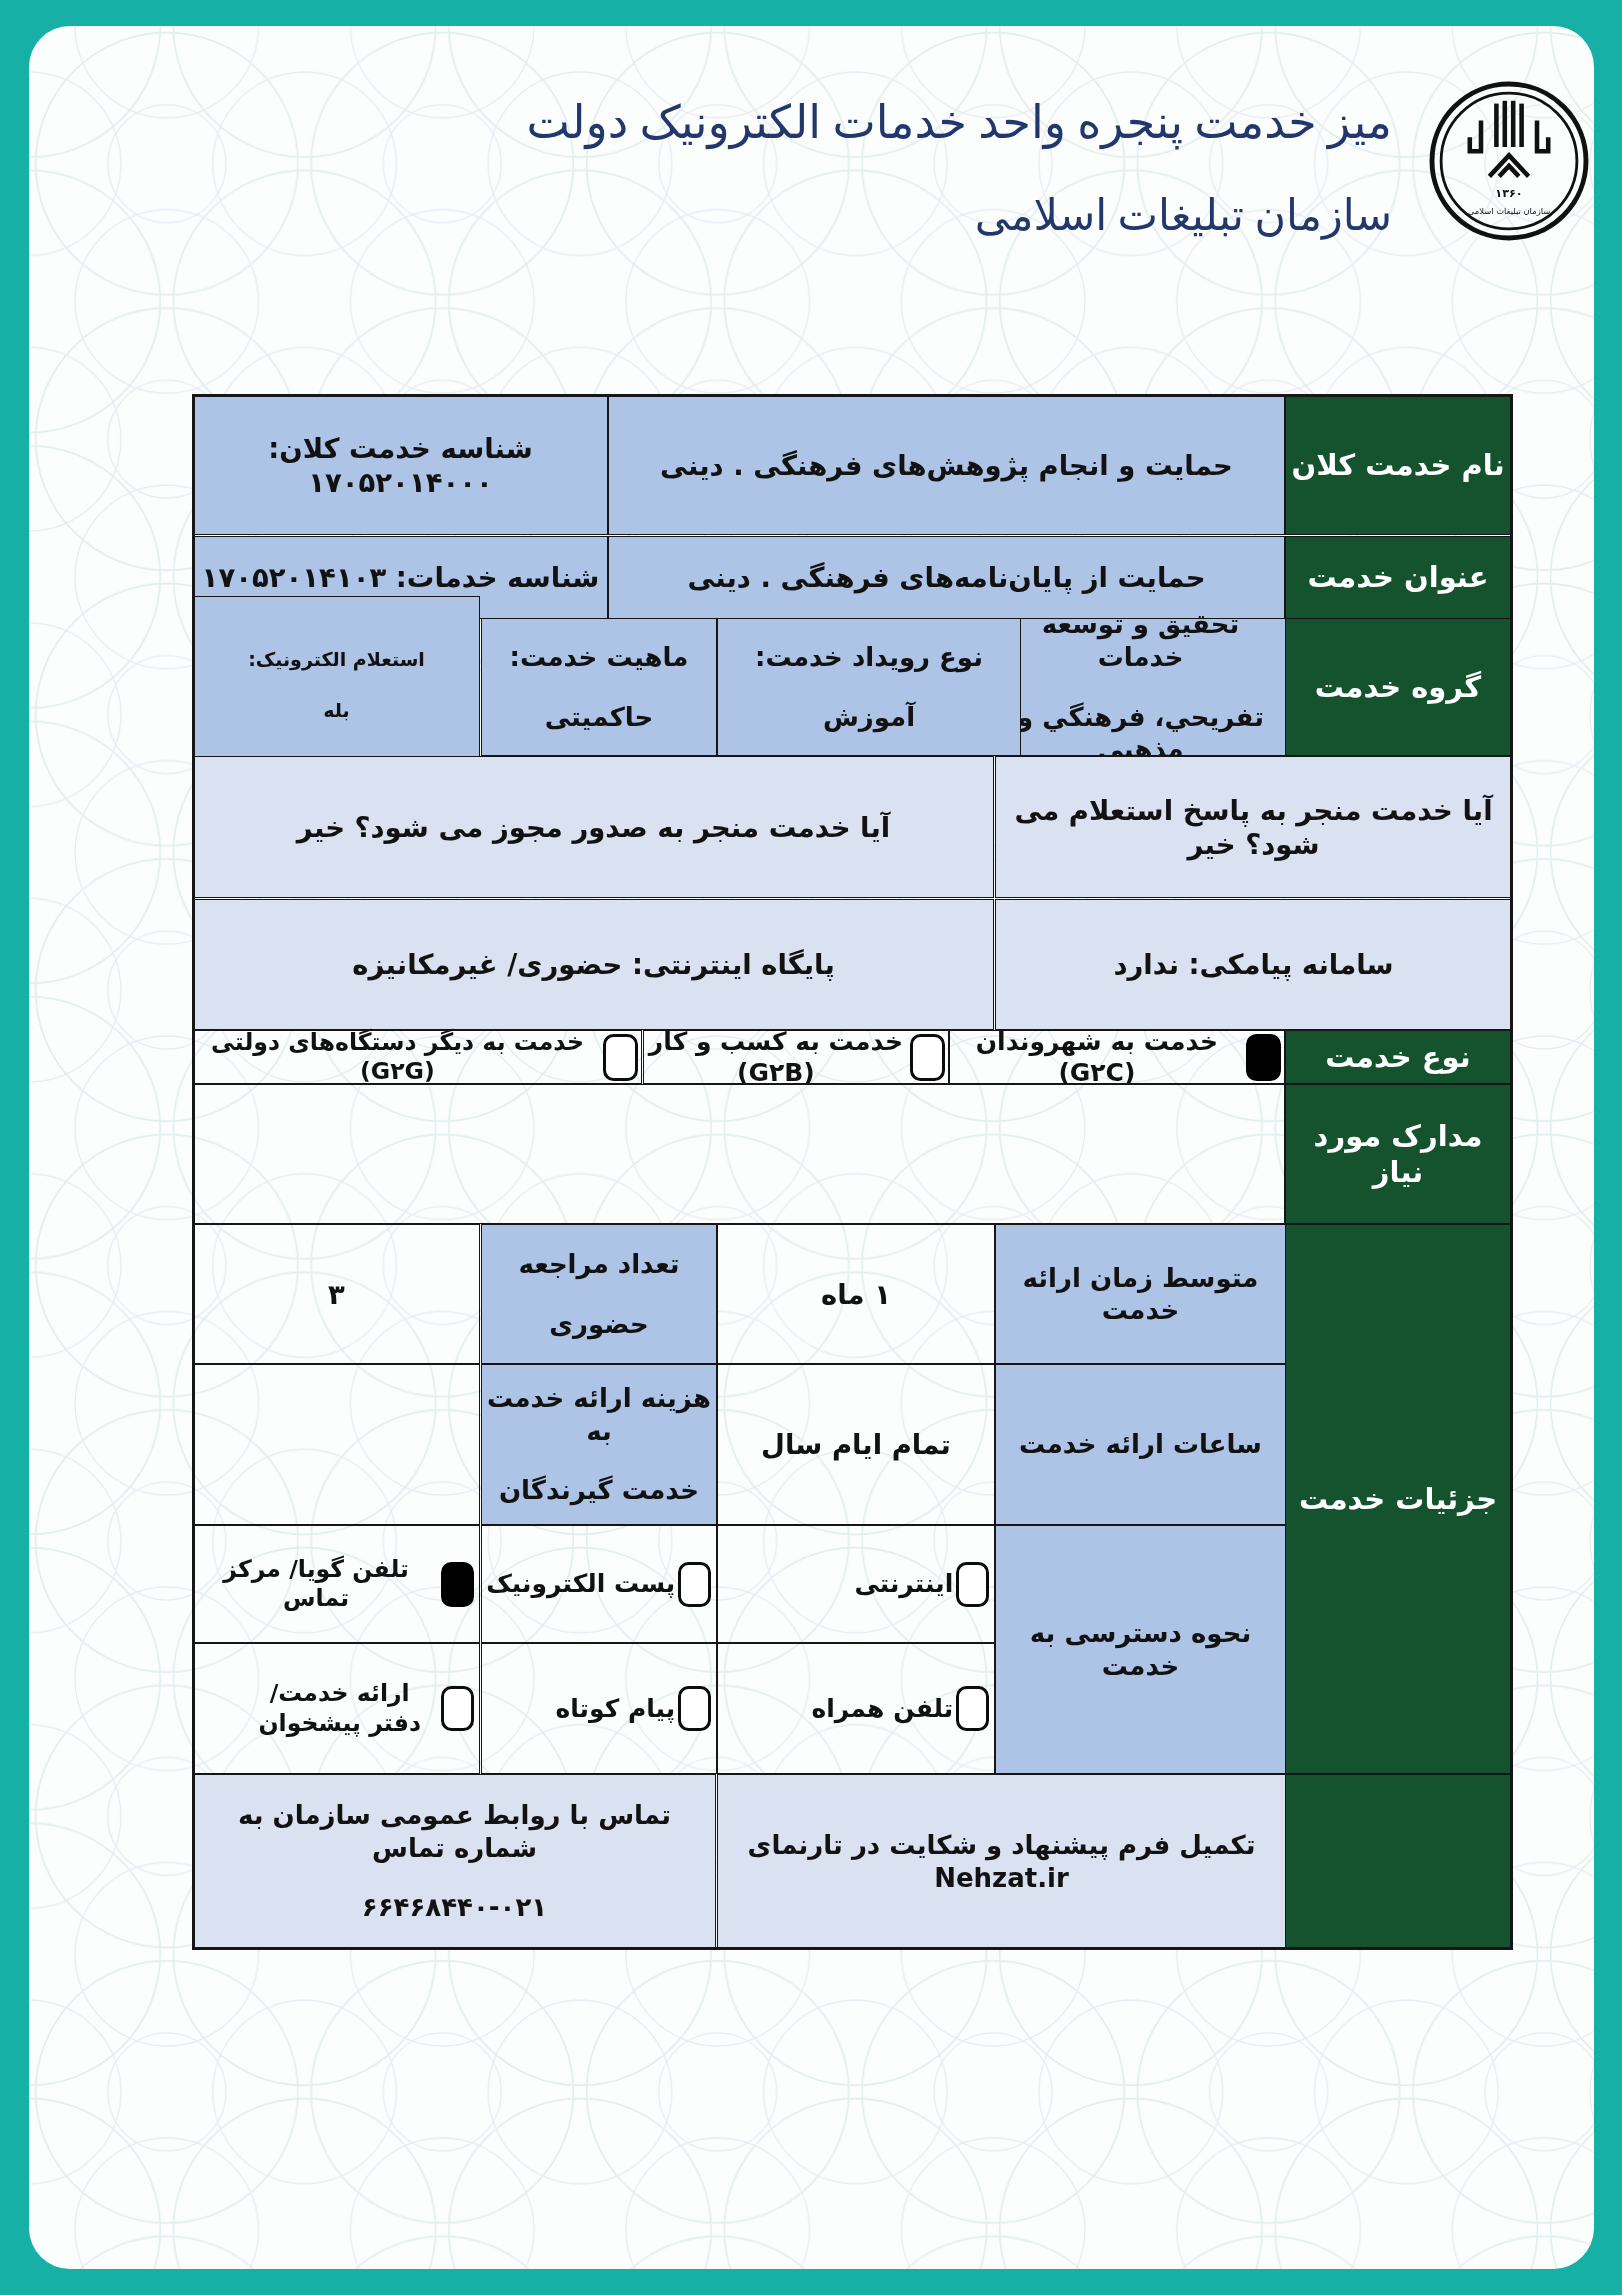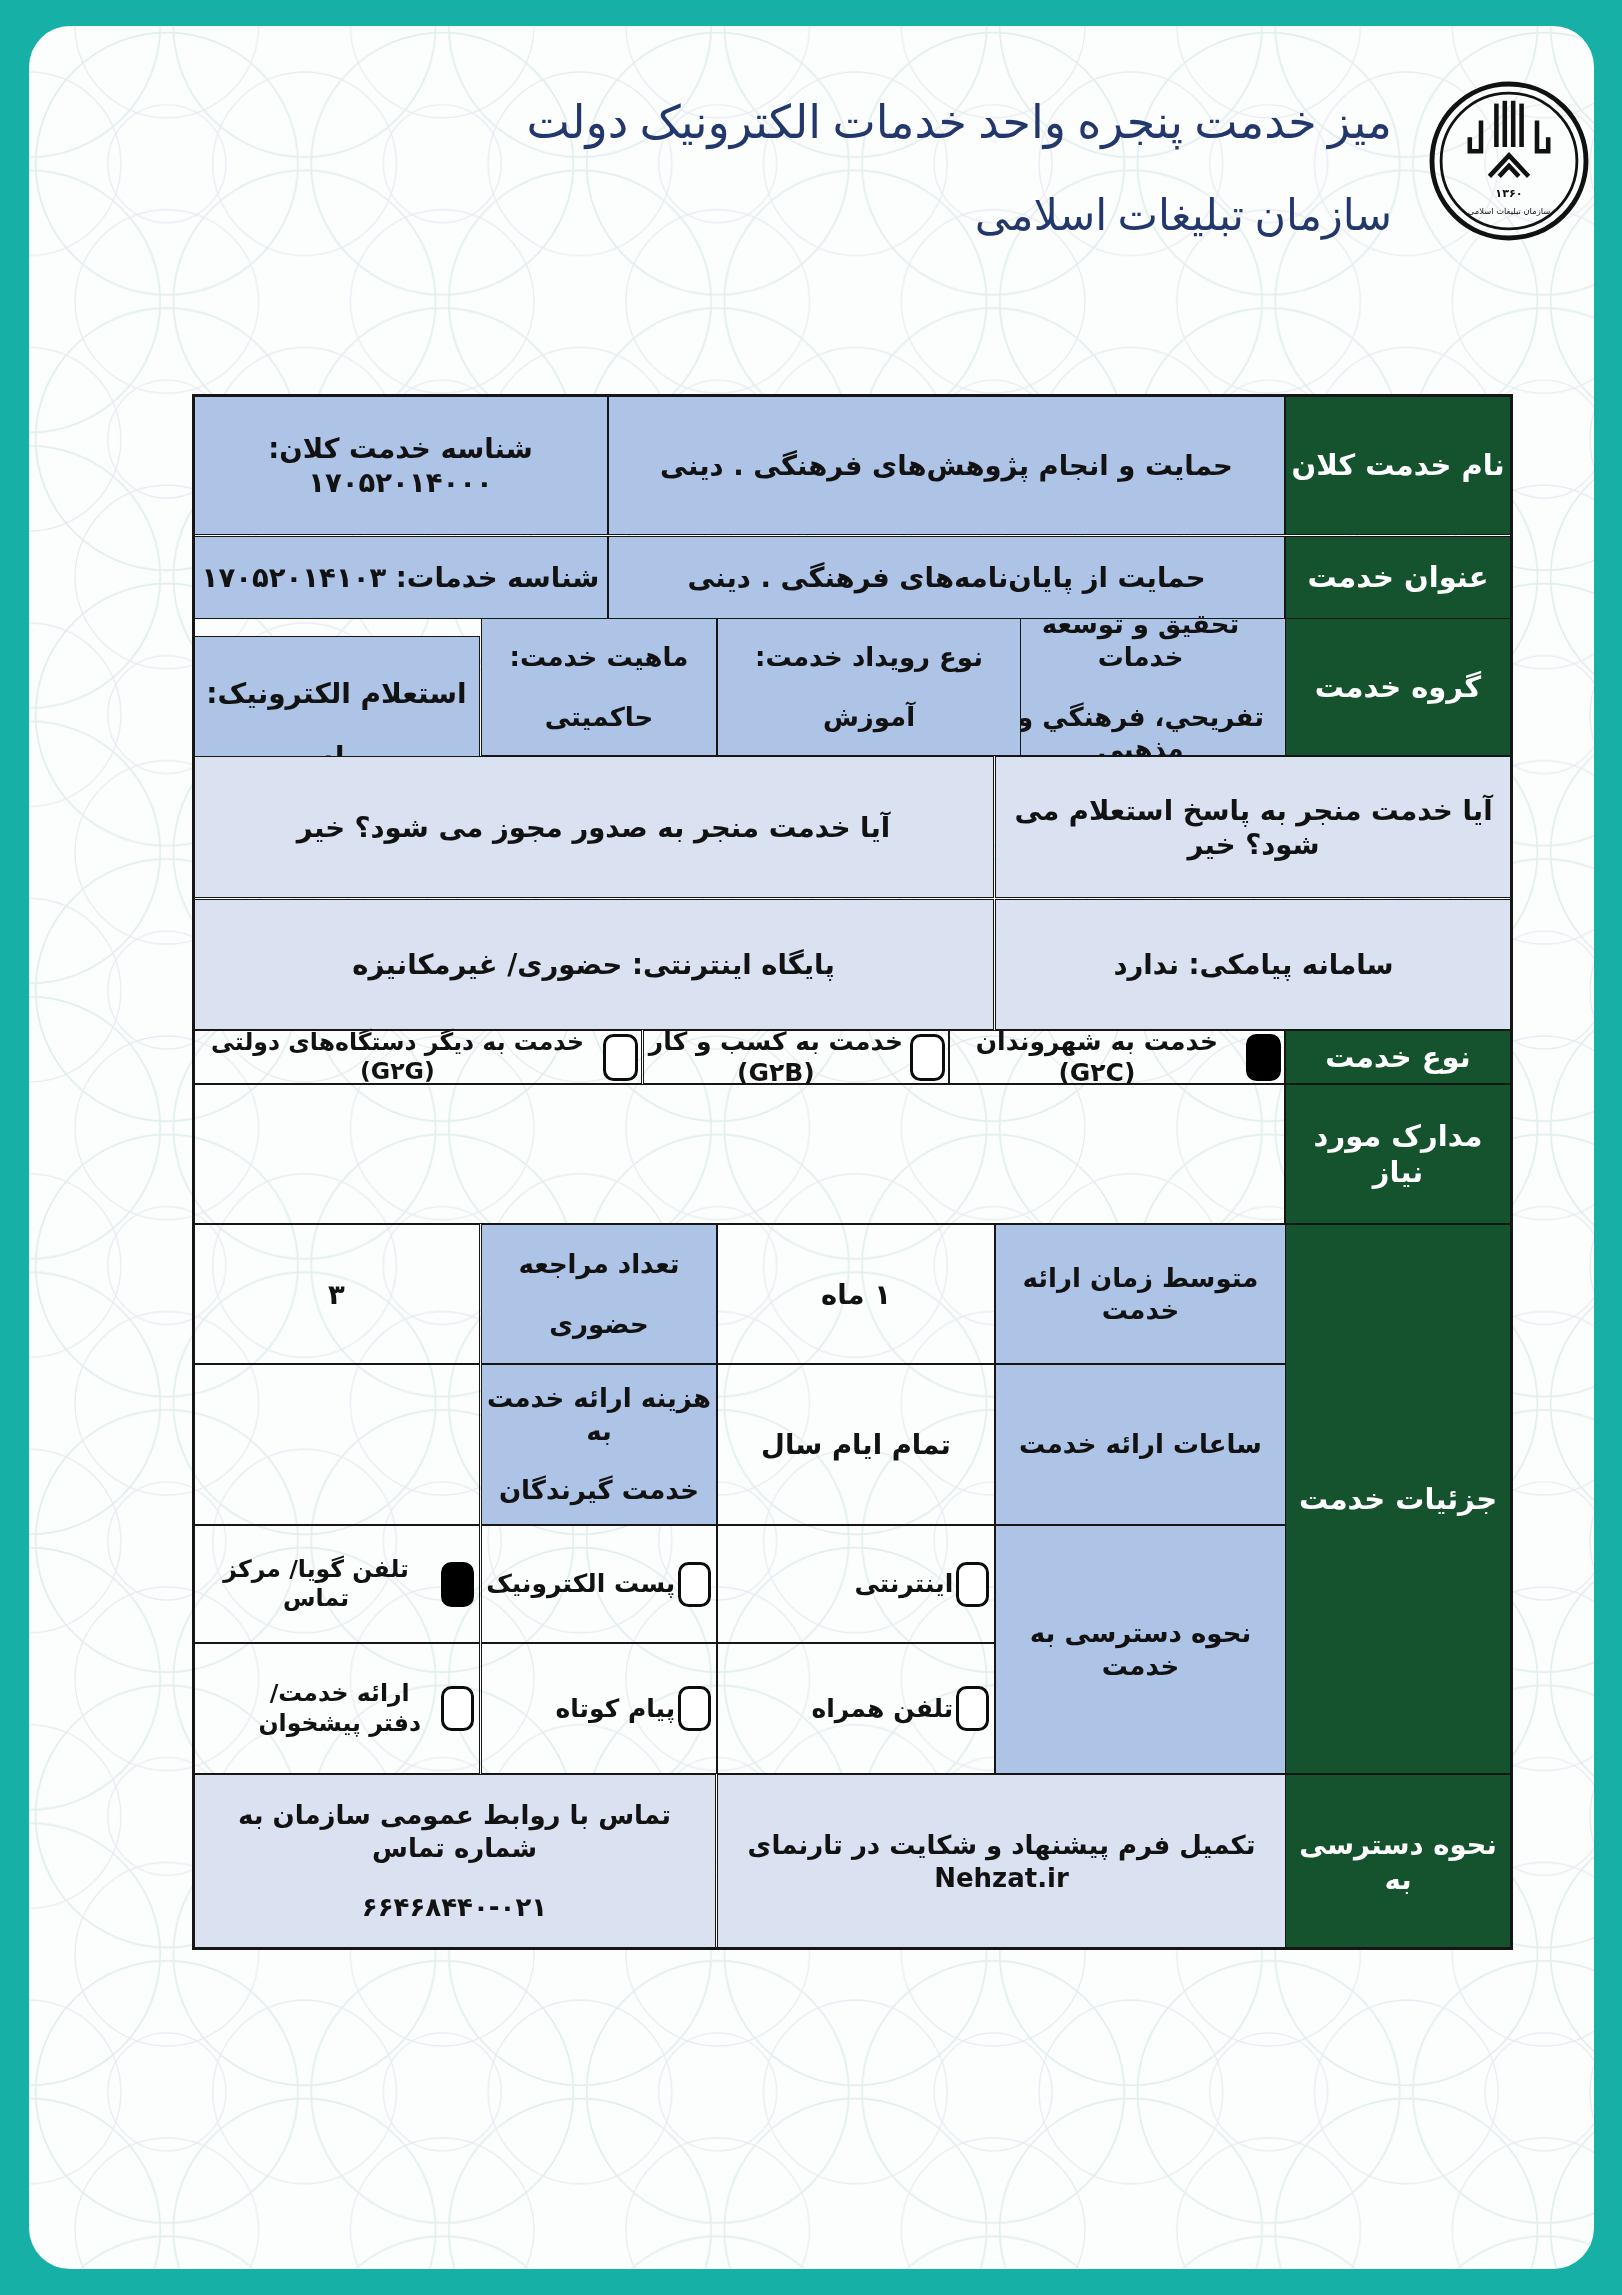--- a/index.html
+++ b/index.html
@@ -112,21 +112,21 @@
   <span class="l2">تفريحي، فرهنگي و مذهبي</span>
 </div>
 <div class="cell lb two" style="left:717px;top:618px;width:304px;height:138px;font-size:26px">
   <span class="l1">نوع رویداد خدمت:</span>
   <span class="l2">آموزش</span>
 </div>
 <div class="cell lb two" style="left:481px;top:618px;width:236px;height:138px;font-size:26px">
   <span class="l1">ماهیت خدمت:</span>
   <span class="l2">حاکمیتی</span>
 </div>
-<div class="cell lb two" style="left:193px;top:636px;width:287px;height:178px;font-size:28px">
+<div class="cell lb two" style="left:193px;top:596px;width:287px;height:178px;font-size:19px">
   <span class="l1">استعلام الکترونیک:</span>
   <span class="l2">بله</span>
 </div>
 
 <div class="cell lv" style="left:995px;top:756px;width:517px;height:142px">آیا خدمت منجر به پاسخ استعلام می شود؟ خیر</div>
 <div class="cell lv" style="left:193px;top:756px;width:801px;height:142px">آیا خدمت منجر به صدور مجوز می شود؟ خیر</div>
 
 <div class="cell lv" style="left:995px;top:899px;width:517px;height:131px">سامانه پیامکی: ندارد</div>
 <div class="cell lv" style="left:193px;top:899px;width:801px;height:131px">پایگاه اینترنتی: حضوری/ غیرمکانیزه</div>
 
@@ -187,21 +187,20 @@
 <div class="cell wh opt" style="left:481px;top:1643px;width:236px;height:131px">
   <span class="chk"></span>
   <span>پیام کوتاه</span>
 </div>
 <div class="cell wh opt" style="left:193px;top:1643px;width:287px;height:131px;font-size:23.6px">
   <span class="chk"></span>
   <span class="wraplabel">ارائه خدمت/ دفتر پیشخوان</span>
 </div>
 
 <div class="cell hdr two two-sm" style="left:1285px;top:1774px;width:226px;height:175px;font-size:27.5px">
-  <span class="l1">نحوه دسترسی به</span>
 </div>
 <div class="cell lv" style="left:717px;top:1774px;width:569px;height:175px;font-size:26px;padding:0 13px">تکمیل فرم پیشنهاد و شکایت در تارنمای Nehzat.ir</div>
 <div class="cell lv two two-sm" style="left:193px;top:1774px;width:523px;height:175px;font-size:26px">
   <span class="l1">تماس با روابط عمومی سازمان به شماره تماس</span>
   <span class="l2 num-ltr">۶۶۴۶۸۴۴۰-۰۲۱</span>
 </div>
 
 <div class="outline"></div>
 
 

